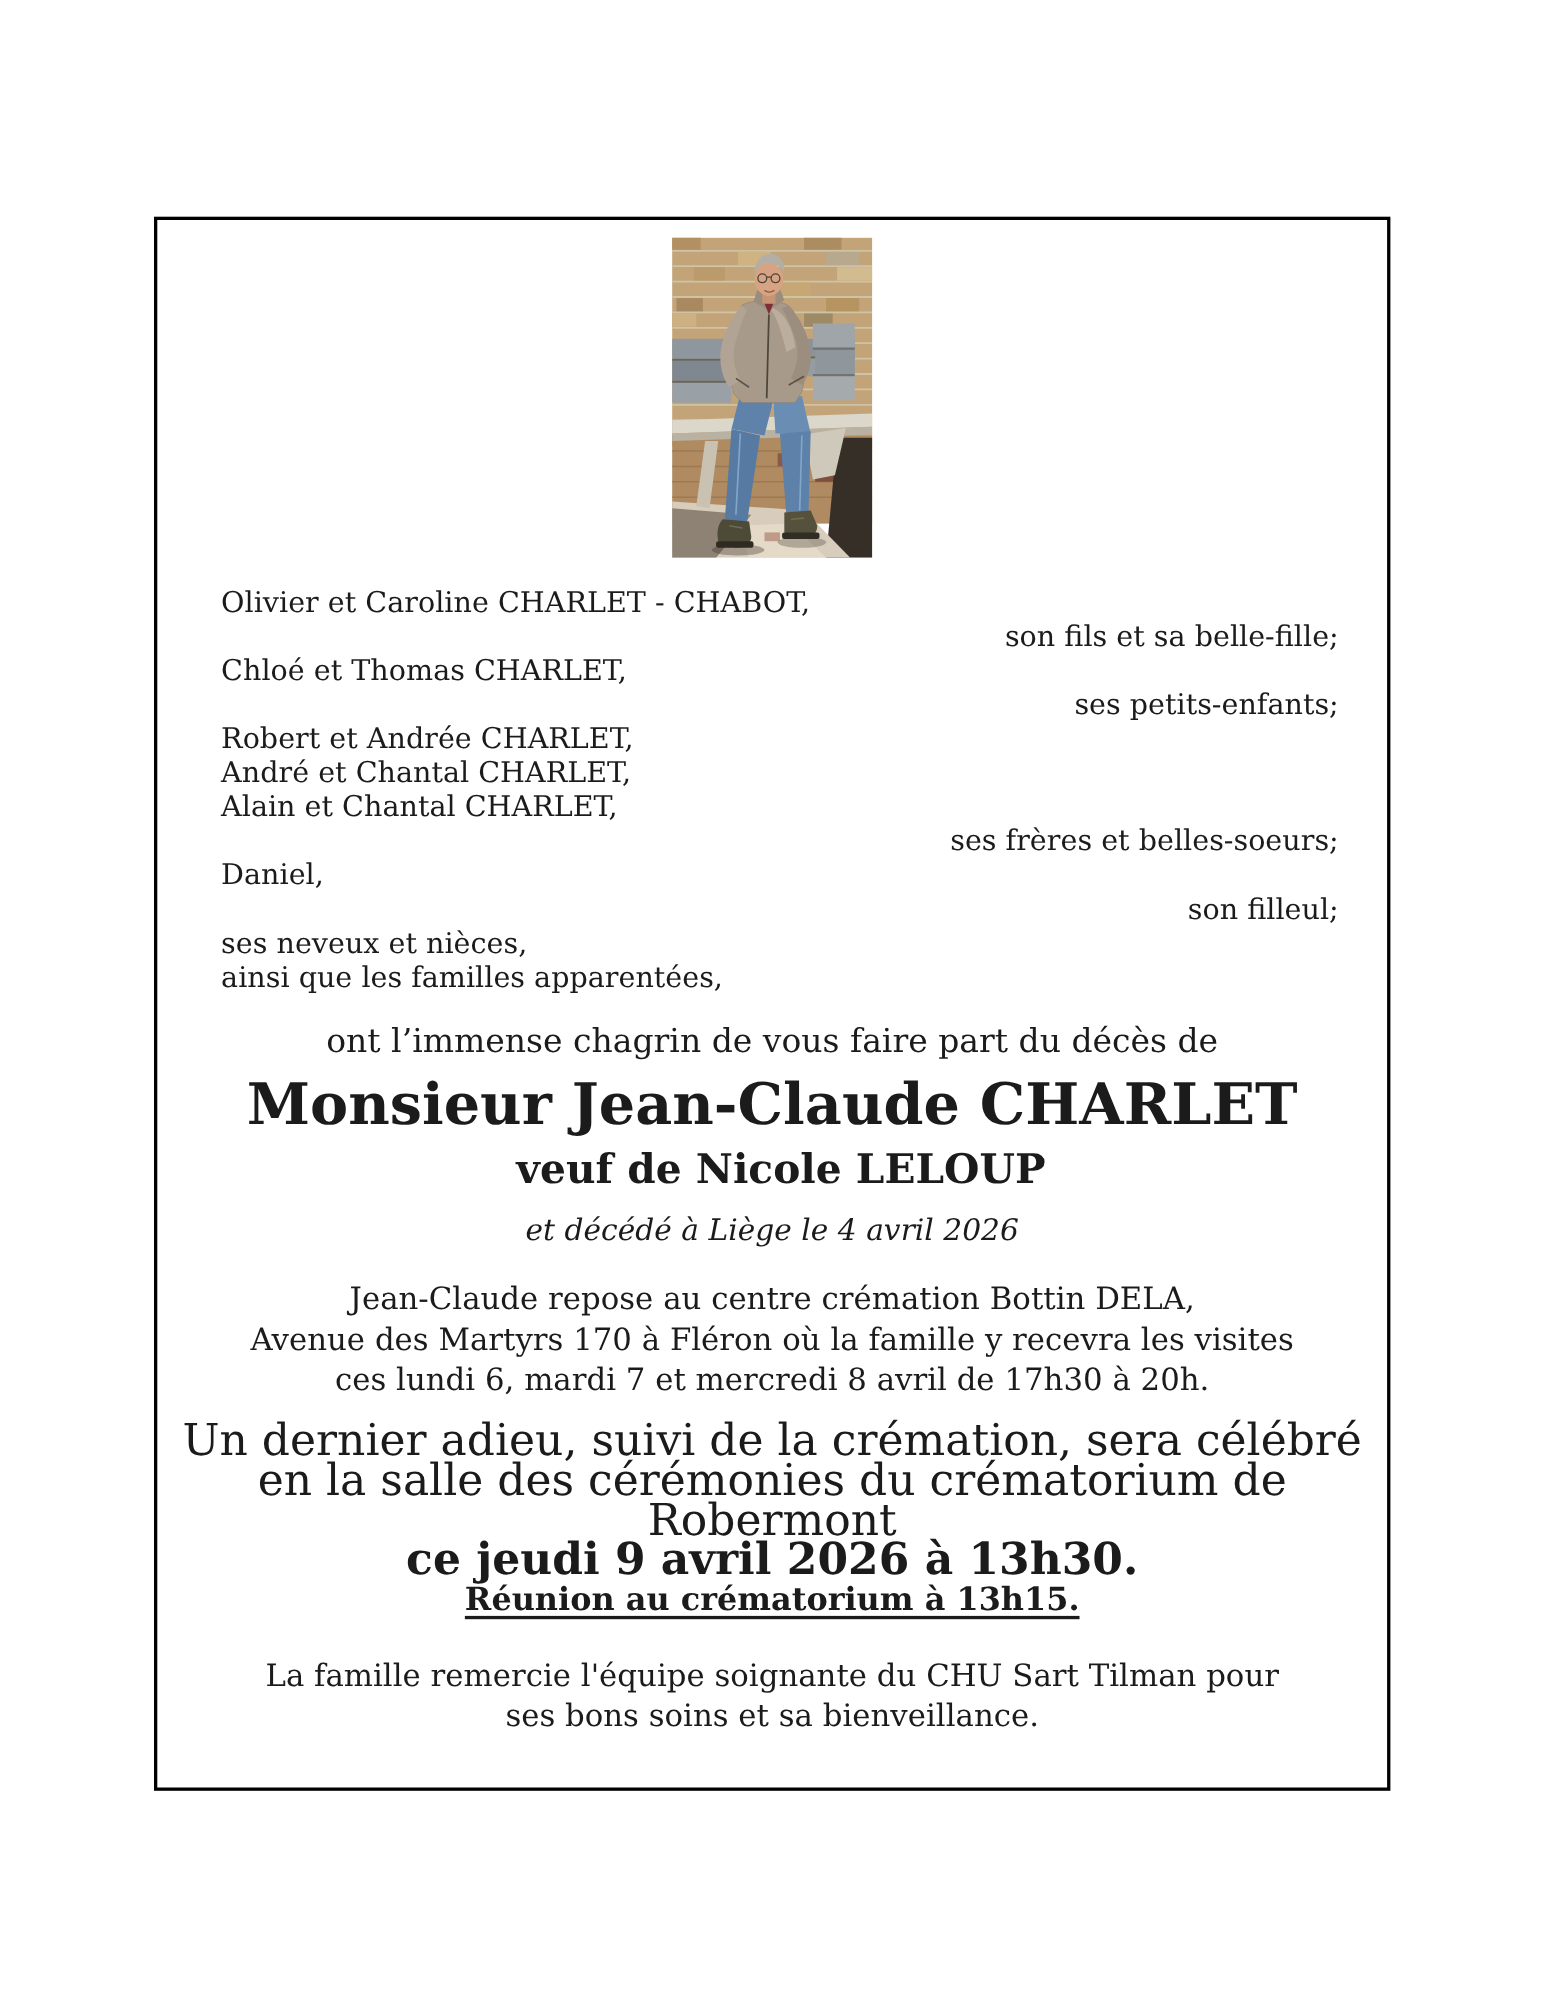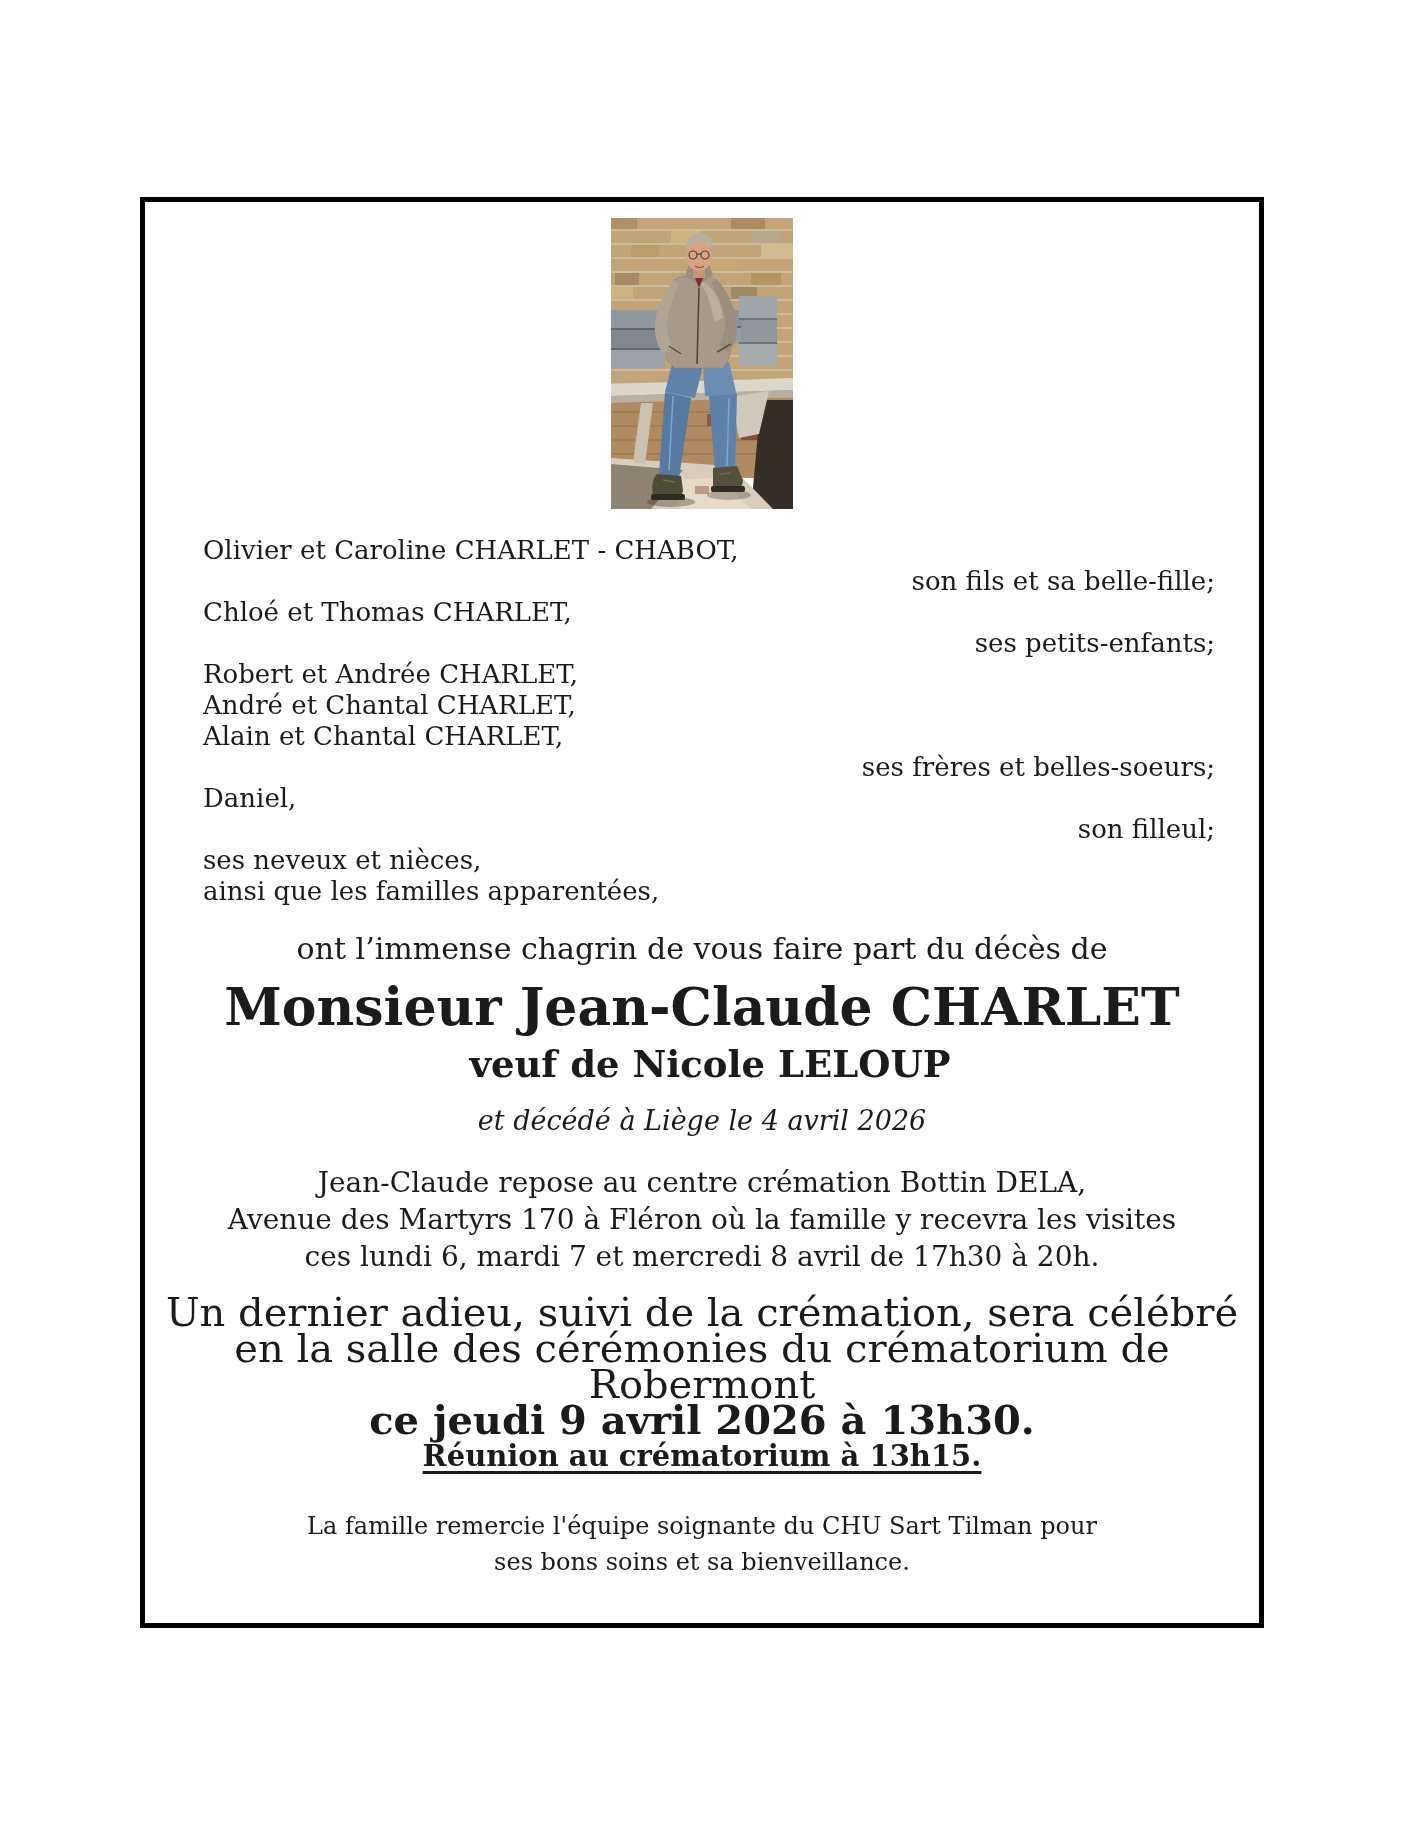--- a/index.html
+++ b/index.html
@@ -2,41 +2,41 @@
 <html><head>
 <meta charset="utf-8">
 <style>
   html,body{margin:0;padding:0;}
   body{
     width:1416px;height:1833px;position:relative;background:#ffffff;
     font-family:"DejaVu Serif","Liberation Serif",serif;color:#1b1b1b;
   }
   .sheet{
     position:absolute;left:140px;top:197px;width:1124px;height:1431px;
-    box-sizing:border-box;border:5px solid #000000;background:#ffffff;
+    box-sizing:border-box;border:3px solid #000000;background:#ffffff;
     text-align:center;overflow:hidden;
   }
   .photo{display:block;margin:16px auto 0;width:182px;height:291px;}
   .names{margin-top:26px;padding:0 44px 0 58px;font-size:26px;line-height:31px;}
   .names .l{text-align:left;}
   .names .r{text-align:right;}
   .intro{margin-top:24px;font-size:30px;line-height:36px;}
   .deceased{margin-top:12px;font-size:52px;line-height:56px;font-weight:bold;}
   .widower{margin-top:6px;font-size:37px;line-height:46px;font-weight:bold;padding-left:16px;}
   .dates{margin-top:18px;font-size:27px;line-height:32px;font-style:italic;}
   .para-repose{margin-top:27px;font-size:28px;line-height:37px;}
   .para-adieu{margin-top:19px;font-size:40px;line-height:36px;}
   .bold-line{font-weight:bold;}
   .meeting{
     font-size:29px;line-height:36px;font-weight:bold;
   }
   .meeting span{
     text-decoration:underline;text-decoration-thickness:2.5px;text-underline-offset:5px;
   }
-  .thanks{margin-top:34px;font-size:24px;line-height:36px;}
+  .thanks{margin-top:34px;font-size:28px;line-height:36px;}
 </style>
 </head>
 <body>
 
 <div class="sheet">
 
   <svg class="photo" viewBox="0 0 182 291" xmlns="http://www.w3.org/2000/svg" aria-hidden="true">
     <g>
       <rect x="0" y="0" width="182" height="190" fill="#c3a478"></rect>
       <g stroke="#cfc3a6" stroke-width="1.6">

